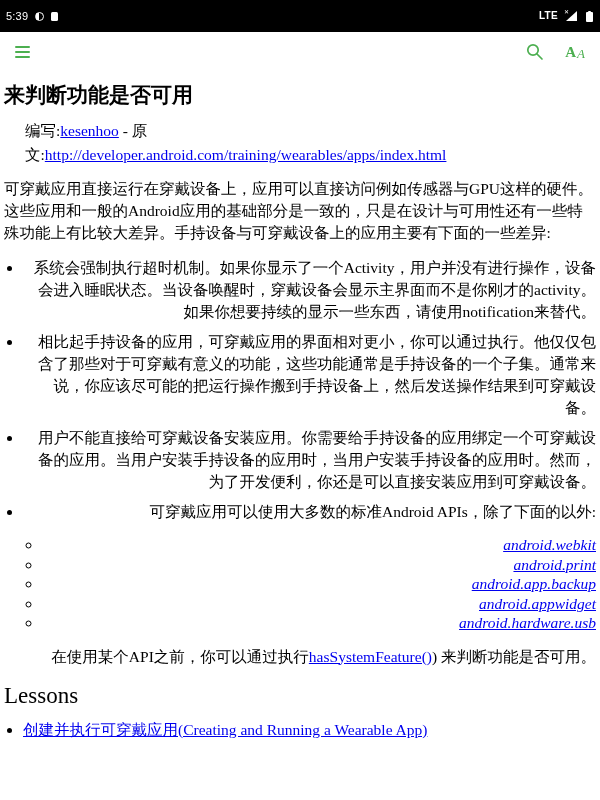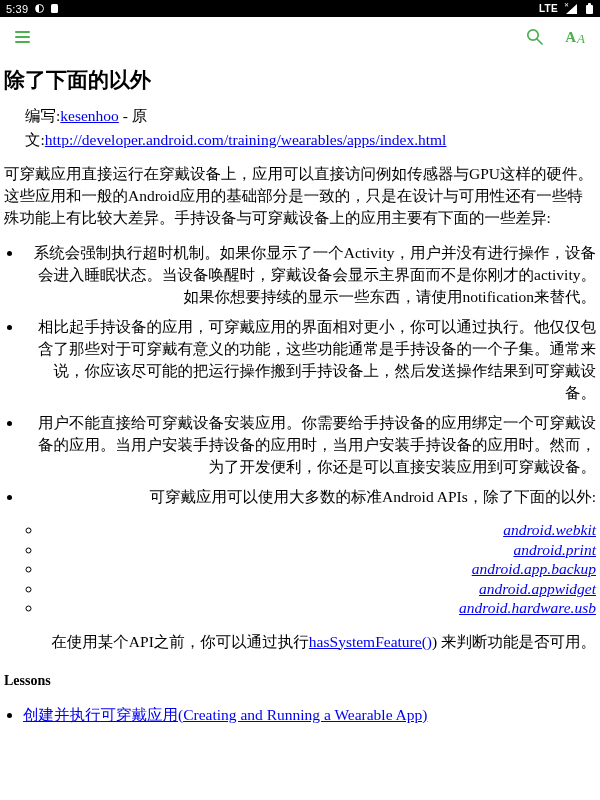--- a/index.html
+++ b/index.html
@@ -7,21 +7,21 @@
   body {
     background: #ffffff;
     color: #000000;
     font-family: "Liberation Serif", "DejaVu Serif", serif;
     font-size: 15.5px;
     line-height: 22px;
   }
 
   
   .status-bar {
-    height: 17px;
+    height: 32px;
     background: #000000;
     color: #ffffff;
     display: flex;
     align-items: center;
     padding: 0 7px 0 6px;
     font-family: "Liberation Sans", "DejaVu Sans", sans-serif;
     font-size: 11px;
   }
   .sb-left, .sb-right { display: flex; align-items: center; gap: 7px; }
   .sb-right { margin-left: auto; }
@@ -84,21 +84,21 @@
   .intro { margin: 11px 0 0 0; }
 
   ul.main-list { list-style: disc; padding-left: 19px; margin: 13px 0 0 0; text-align: right; }
   ul.main-list > li { margin-bottom: 8px; }
   ul.sub-list { list-style: circle; padding-left: 19px; margin: 12px 0 0 0; line-height: 19.5px; font-style: italic; }
   ul.sub-list > li { margin-bottom: 0; }
   .api-check { margin: 13px 0 14px 0; }
   .note-para { margin: 14px 0 2px 0; }
   .note-label { font-weight: bold; }
 
-  .lessons-heading { font-size: 14px; font-weight: bold; margin: 17px 0 9px 0; }
+  .lessons-heading { font-size: 23px; font-weight: normal; margin: 17px 0 9px 0; }
   ul.lessons-list { list-style: disc; padding-left: 19px; margin: 12px 0 0 0; }
 </style>
 </head>
 <body>
 
 <div class="status-bar">
   <div class="sb-left">
     <span class="sb-time">5:39</span>
     <span class="ic-circle"></span>
     <span class="ic-file"></span>
@@ -130,21 +130,21 @@
     </svg>
   </div>
   <div class="fontsize-btn">
     <span class="a1">A</span>
     <span class="a2">A</span>
   </div>
 </div>
 
 <div class="content">
 
-  <h1 class="page-title">除了下面的以外</h1>
+  <h1 class="page-title">来判断功能是否可用</h1>
 
   <div class="byline">
     <div><span>编写:</span><a>kesenhoo</a><span> - 原</span></div>
     <div><span>文:</span><a>http://developer.android.com/training/wearables/apps/index.html</a></div>
   </div>
 
   <p class="intro">可穿戴应用直接运行在穿戴设备上，应用可以直接访问例如传感器与GPU这样的硬件。这些应用和一般的Android应用的基础部分是一致的，只是在设计与可用性还有一些特殊功能上有比较大差异。手持设备与可穿戴设备上的应用主要有下面的一些差异:</p>
 
   <ul class="main-list">
     <li>系统会强制执行超时机制。如果你显示了一个Activity，用户并没有进行操作，设备会进入睡眠状态。当设备唤醒时，穿戴设备会显示主界面而不是你刚才的activity。如果你想要持续的显示一些东西，请使用notification来替代。</li>

